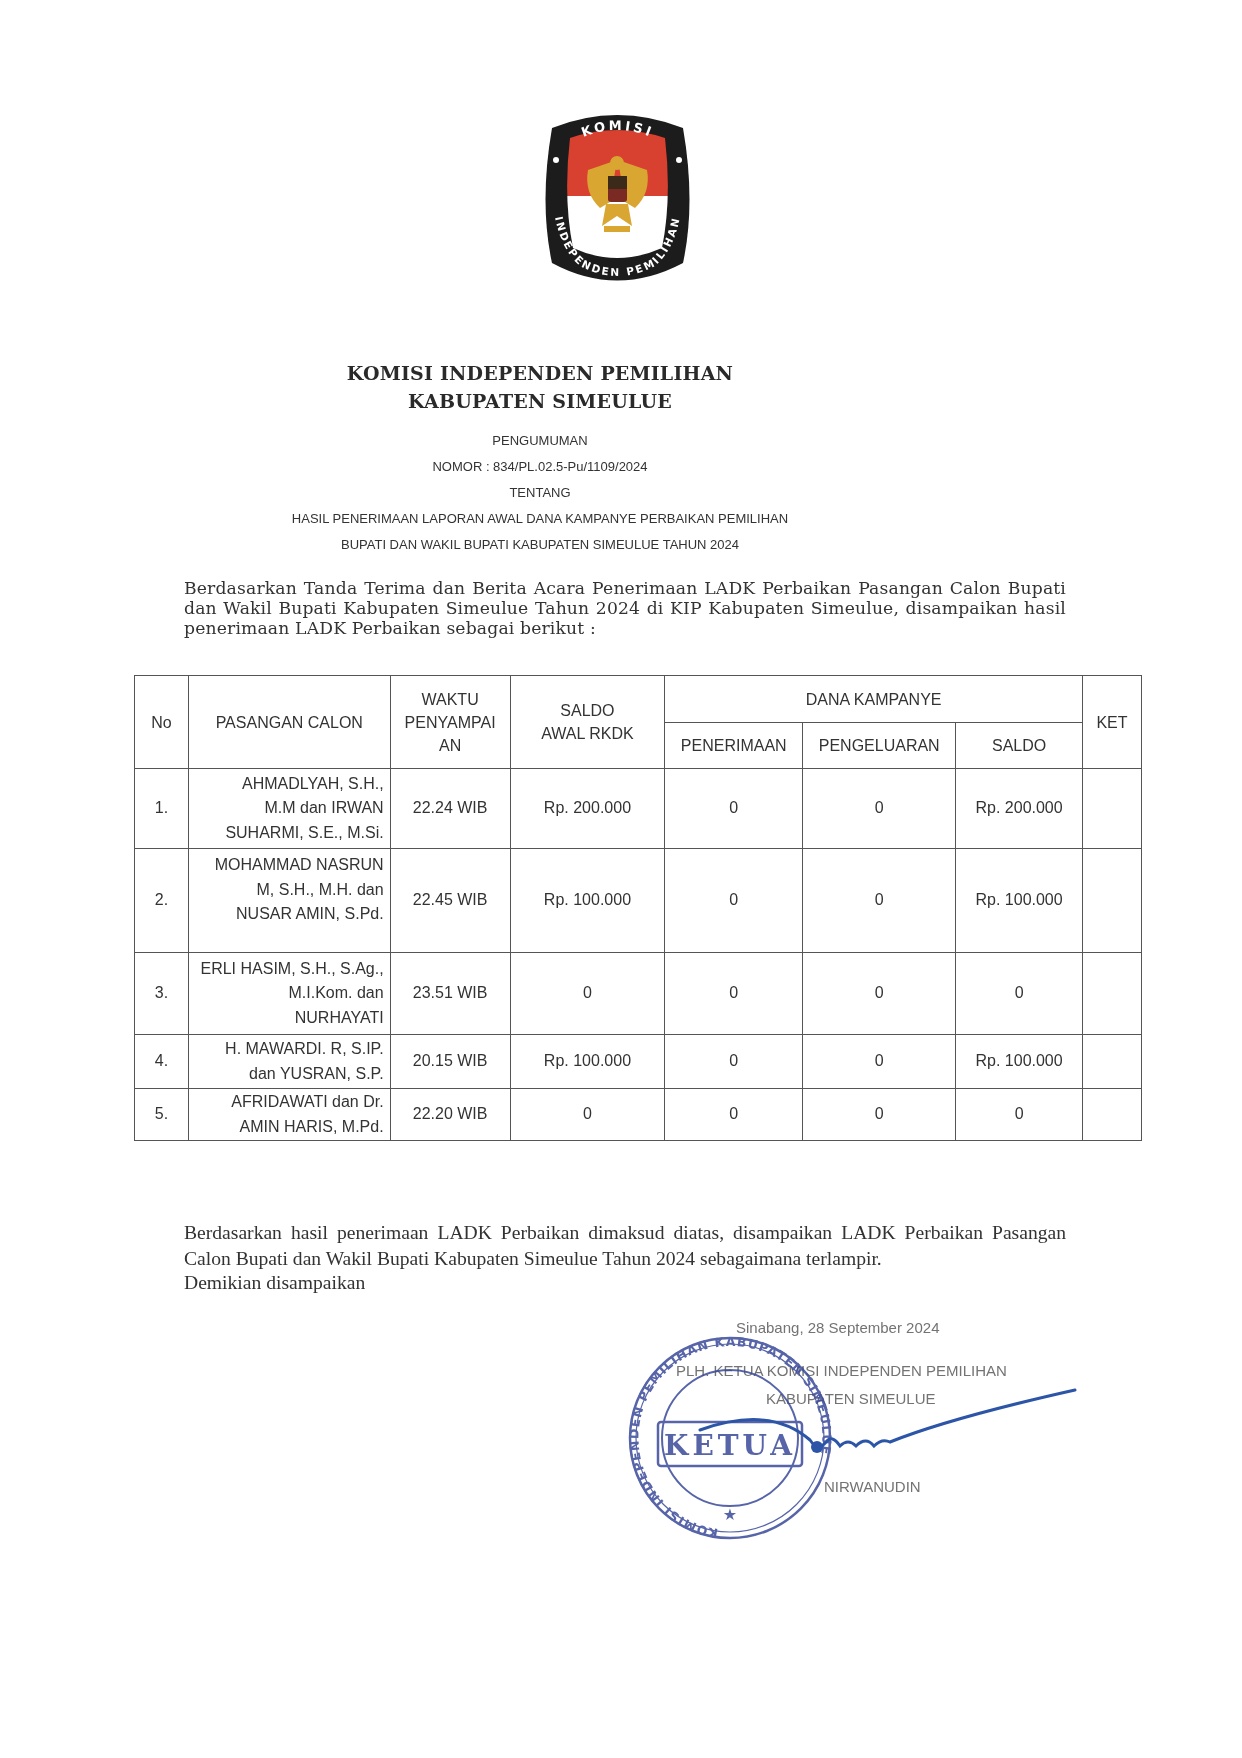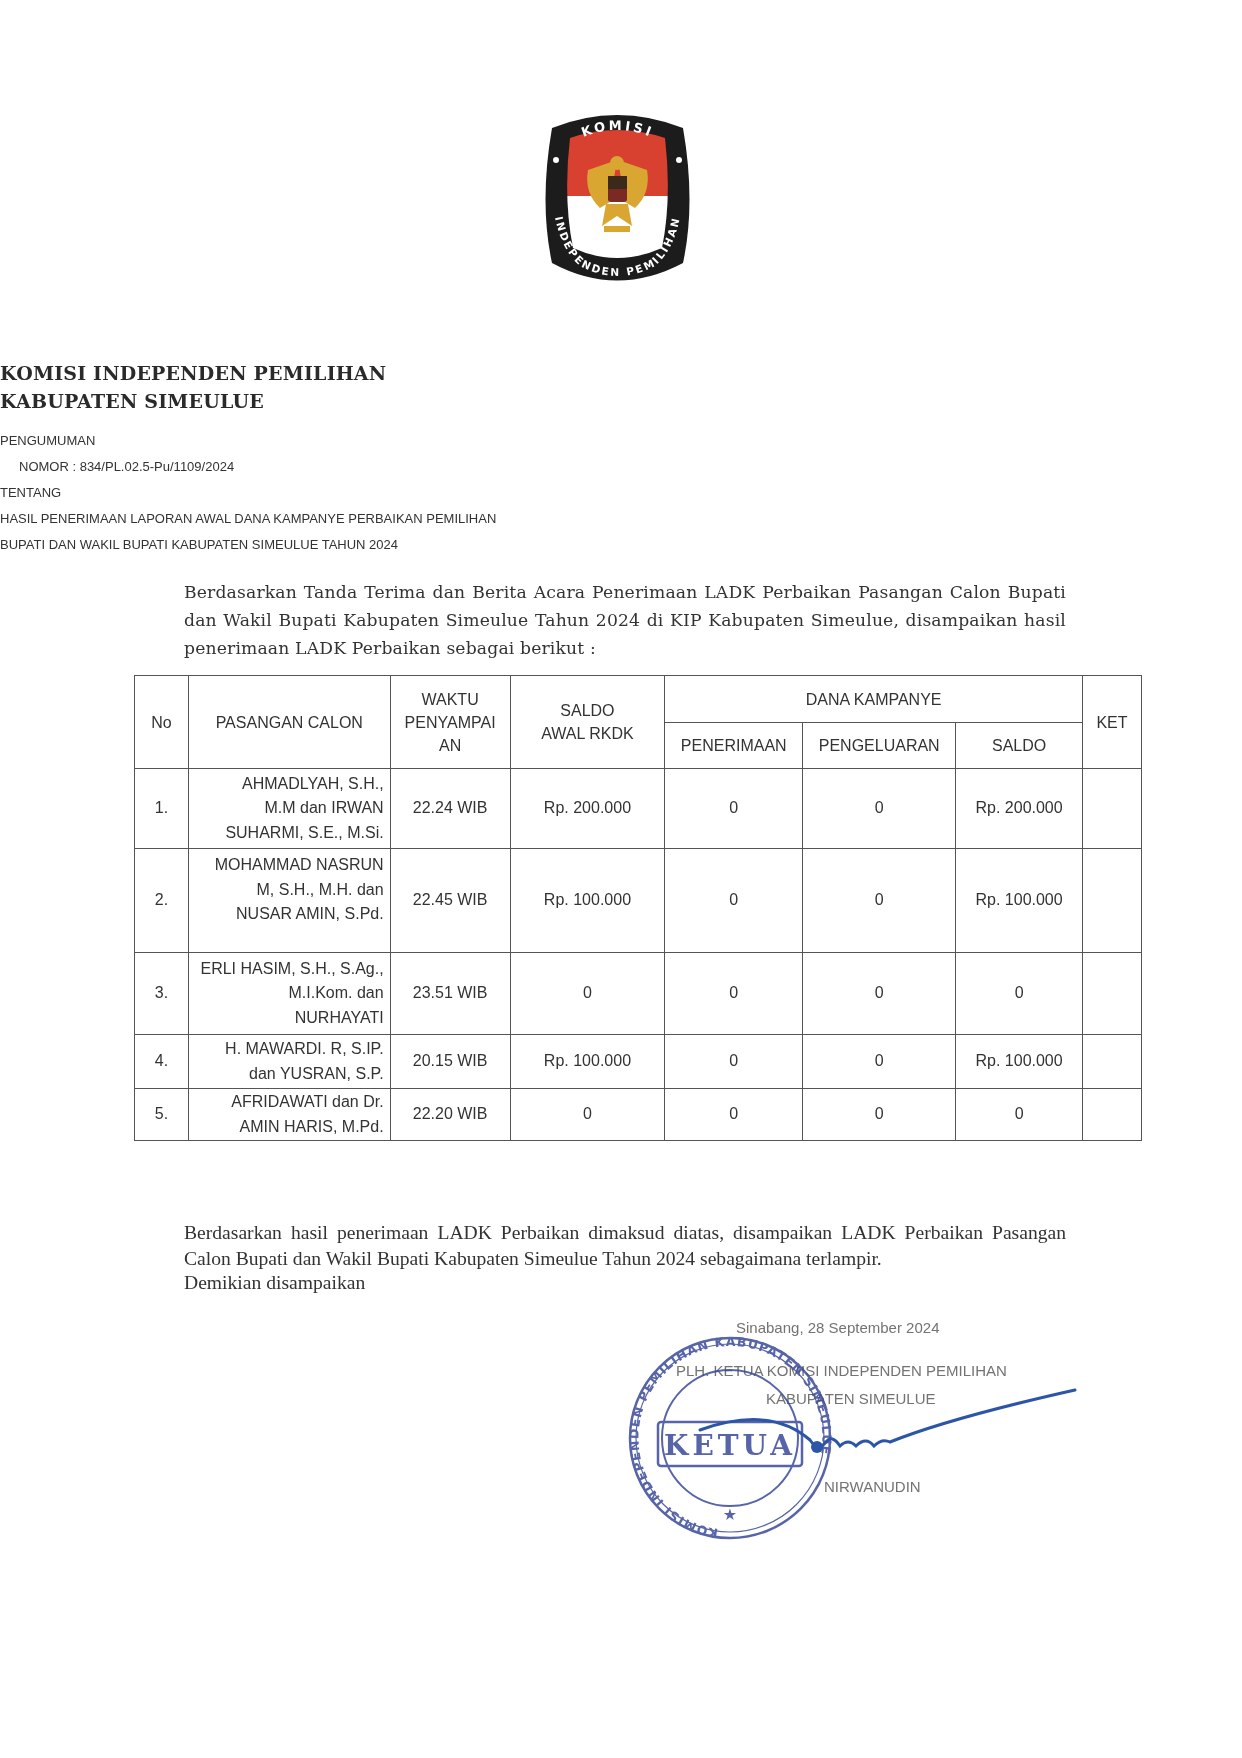--- a/index.html
+++ b/index.html
@@ -1,24 +1,24 @@
 <!DOCTYPE html>
 <html><head>
 <meta charset="utf-8">
 <style>
   html, body { margin: 0; padding: 0; background: #ffffff; }
   body { width: 1242px; height: 1758px; position: relative; overflow: hidden; color: #2a2a2a; }
 
   #logo { position: absolute; left: 540px; top: 108px; width: 155px; height: 182px; }
 
-  .center-line { position: absolute; left: 0; width: 1080px; }
+  .center-line { position: absolute; left: 0; width: 1080px; text-align: center; }
   .org-title { font-family: "DejaVu Serif", serif; font-weight: bold; font-size: 19px; letter-spacing: 0.2px; }
   .ann { font-family: Liberation Sans, sans-serif; font-size: 13px; color: #333; }
 
-  .para { position: absolute; left: 184px; width: 882px; font-family: "DejaVu Serif", serif; font-size: 17.2px; line-height: 28px; color: #333; text-align: justify; letter-spacing: 0.15px; }
+  .para { position: absolute; left: 184px; width: 882px; font-family: "DejaVu Serif", serif; font-size: 17.2px; line-height: 20px; color: #333; text-align: justify; letter-spacing: 0.15px; }
   .para2 { font-family: "Liberation Serif", serif; font-size: 19.6px; letter-spacing: 0; line-height: 26px; }
 
   table#ladk { position: absolute; left: 134px; top: 675px; width: 1008px; border-collapse: collapse; font-family: "Liberation Sans", sans-serif; font-size: 16px; color: #333; }
   #ladk th, #ladk td { border: 1.3px solid #555; padding: 0 6px; vertical-align: middle; text-align: center; font-weight: normal; }
   #ladk th { line-height: 23px; }
   #ladk td { line-height: 24.5px; }
   #ladk td.name { text-align: right; padding-left: 10px; }
 
   #sig { position: absolute; left: 620px; top: 1310px; width: 460px; height: 240px; }
   .sig-text { position: absolute; font-family: Liberation Sans, sans-serif; font-size: 15px; color: #737373; white-space: nowrap; }
@@ -54,21 +54,21 @@
   <text fill="#ffffff" font-family="DejaVu Sans, sans-serif" font-weight="bold" font-size="10.5" letter-spacing="2.2">
     <textPath href="#arc-bottom" startOffset="50%" text-anchor="middle">INDEPENDEN PEMILIHAN</textPath>
   </text>
   <circle cx="16" cy="52" r="3" fill="#ffffff"></circle>
   <circle cx="139" cy="52" r="3" fill="#ffffff"></circle>
 </svg>
 
 <div class="center-line org-title" style="top:362px;">KOMISI INDEPENDEN PEMILIHAN</div>
 <div class="center-line org-title" style="top:390px;">KABUPATEN SIMEULUE</div>
 <div class="center-line ann" style="top:433px;">PENGUMUMAN</div>
-<div class="center-line ann" style="top:459px;margin-left:19px;">NOMOR : 834/PL.02.5-Pu/1109/2024</div>
+<div class="center-line ann" style="top:459px;">NOMOR : 834/PL.02.5-Pu/1109/2024</div>
 <div class="center-line ann" style="top:485px;">TENTANG</div>
 <div class="center-line ann" style="top:511px;">HASIL PENERIMAAN LAPORAN AWAL DANA KAMPANYE PERBAIKAN PEMILIHAN</div>
 <div class="center-line ann" style="top:537px;">BUPATI DAN WAKIL BUPATI KABUPATEN SIMEULUE TAHUN 2024</div>
 
 <div class="para" style="top:578px;">Berdasarkan Tanda Terima dan Berita Acara Penerimaan LADK Perbaikan Pasangan Calon Bupati dan Wakil Bupati Kabupaten Simeulue Tahun 2024 di KIP Kabupaten Simeulue, disampaikan hasil penerimaan LADK Perbaikan sebagai berikut :</div>
 
 <table id="ladk">
   <colgroup>
     <col style="width:54px">
       <col style="width:202px">

